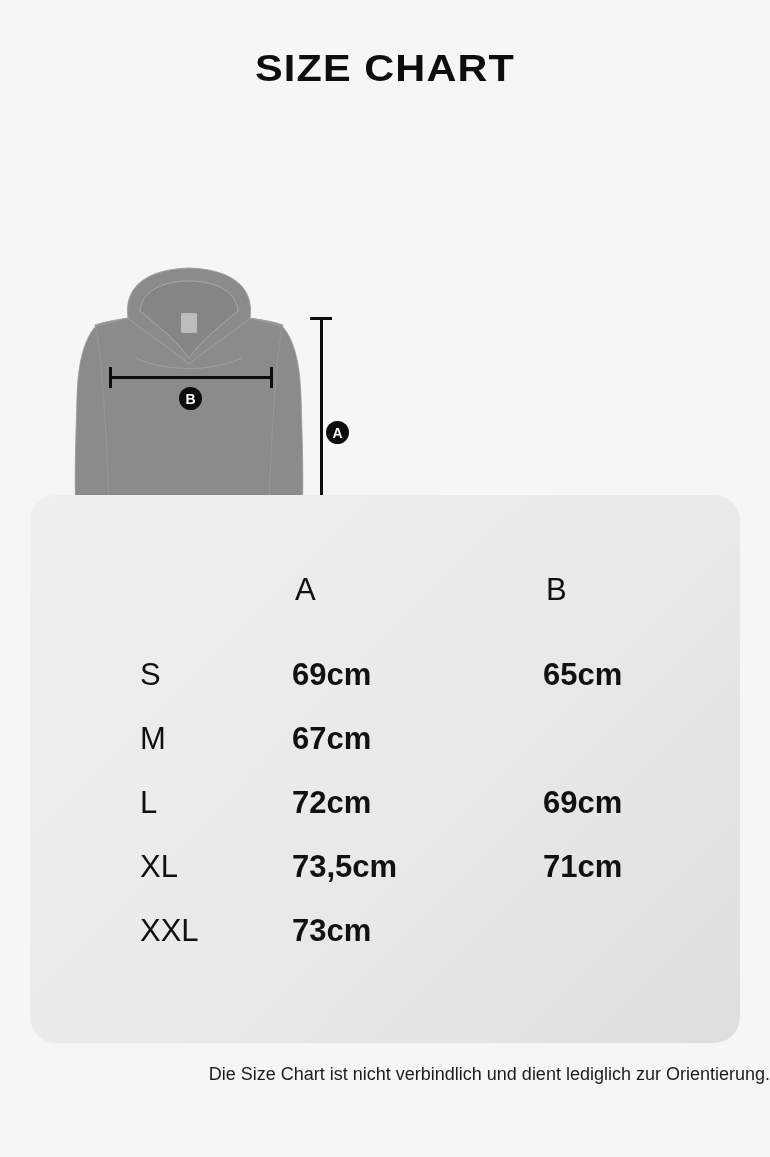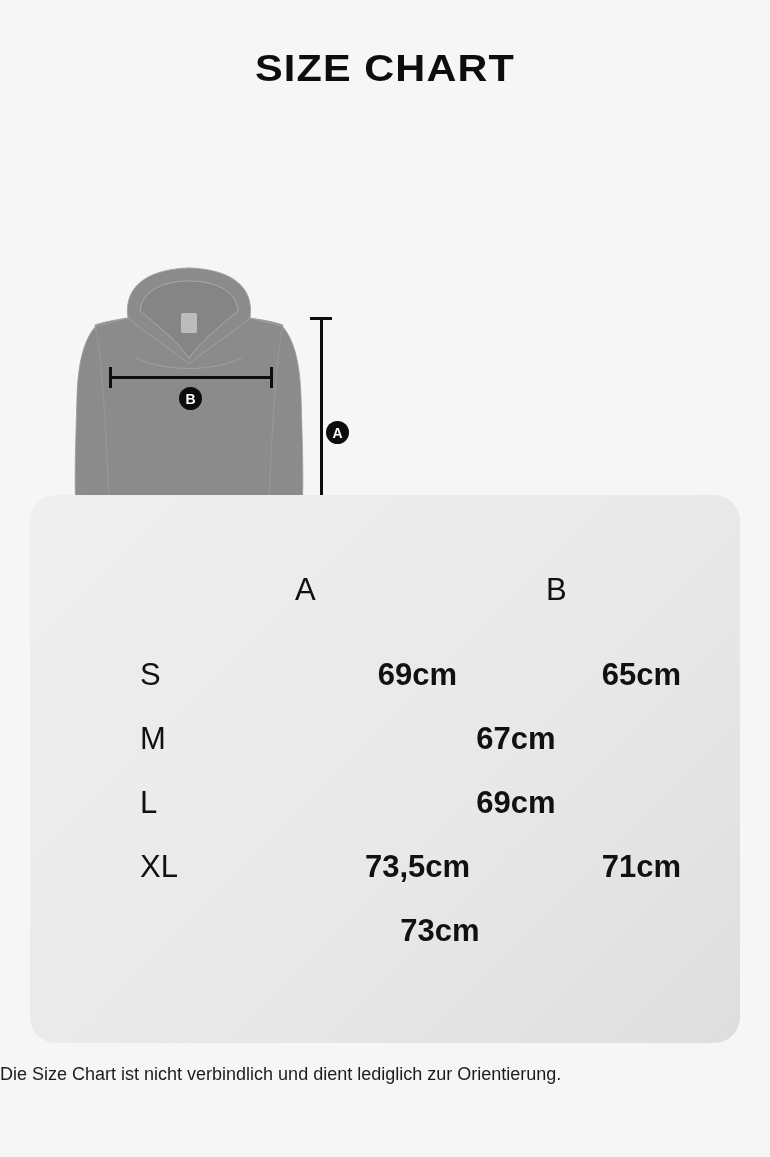--- a/index.html
+++ b/index.html
@@ -45,24 +45,24 @@
     background:linear-gradient(135deg,#efefef 0%, #e9e9e9 55%, #dedede 100%);
   }
   .size-table { position:absolute; left:110px; top:0; right:0; bottom:0; }
   .trow { height:64px; display:flex; align-items:center; font-size:31px; }
   .trow.thead { margin-top:63px; }
   .tbody { margin-top:21px; }
   .cell-size { width:152px; }
   .cell-a    { width:251px; }
   .cell-b    { flex:1; }
   .thead .cell-a, .thead .cell-b { font-weight:normal; padding-left:3px; }
-  .tbody .cell-a, .tbody .cell-b { font-weight:bold;text-align:center; }
+  .tbody .cell-a, .tbody .cell-b { font-weight:bold; }
   .footnote {
     position:absolute; top:1064px; left:0; width:770px;
-    text-align:left; font-size:18px; color:#1c1c1c;
+    text-align:right; font-size:18px; color:#1c1c1c;
   }
 </style>
 </head>
 <body>
 
 <div class="page-title">SIZE CHART</div>
 
 <div class="diagram">
 
   <svg class="hoodie-svg" viewBox="0 0 246 288" xmlns="http://www.w3.org/2000/svg">
@@ -113,27 +113,29 @@
         <div class="cell-size">S</div>
         <div class="cell-a">69cm</div>
         <div class="cell-b">65cm</div>
       </div>
       <div class="trow">
         <div class="cell-size">M</div>
         <div class="cell-b">67cm</div>
       </div>
       <div class="trow">
         <div class="cell-size">L</div>
+        <div class="cell-a">72cm</div>
         <div class="cell-b">69cm</div>
       </div>
       <div class="trow">
         <div class="cell-size">XL</div>
         <div class="cell-a">73,5cm</div>
         <div class="cell-b">71cm</div>
       </div>
       <div class="trow">
+        <div class="cell-size">XXL</div>
         <div class="cell-b">73cm</div>
       </div>
     </div>
   </div>
 </div>
 
 <div class="footnote">Die Size Chart ist nicht verbindlich und dient lediglich zur Orientierung.</div>
 
 </body></html>

